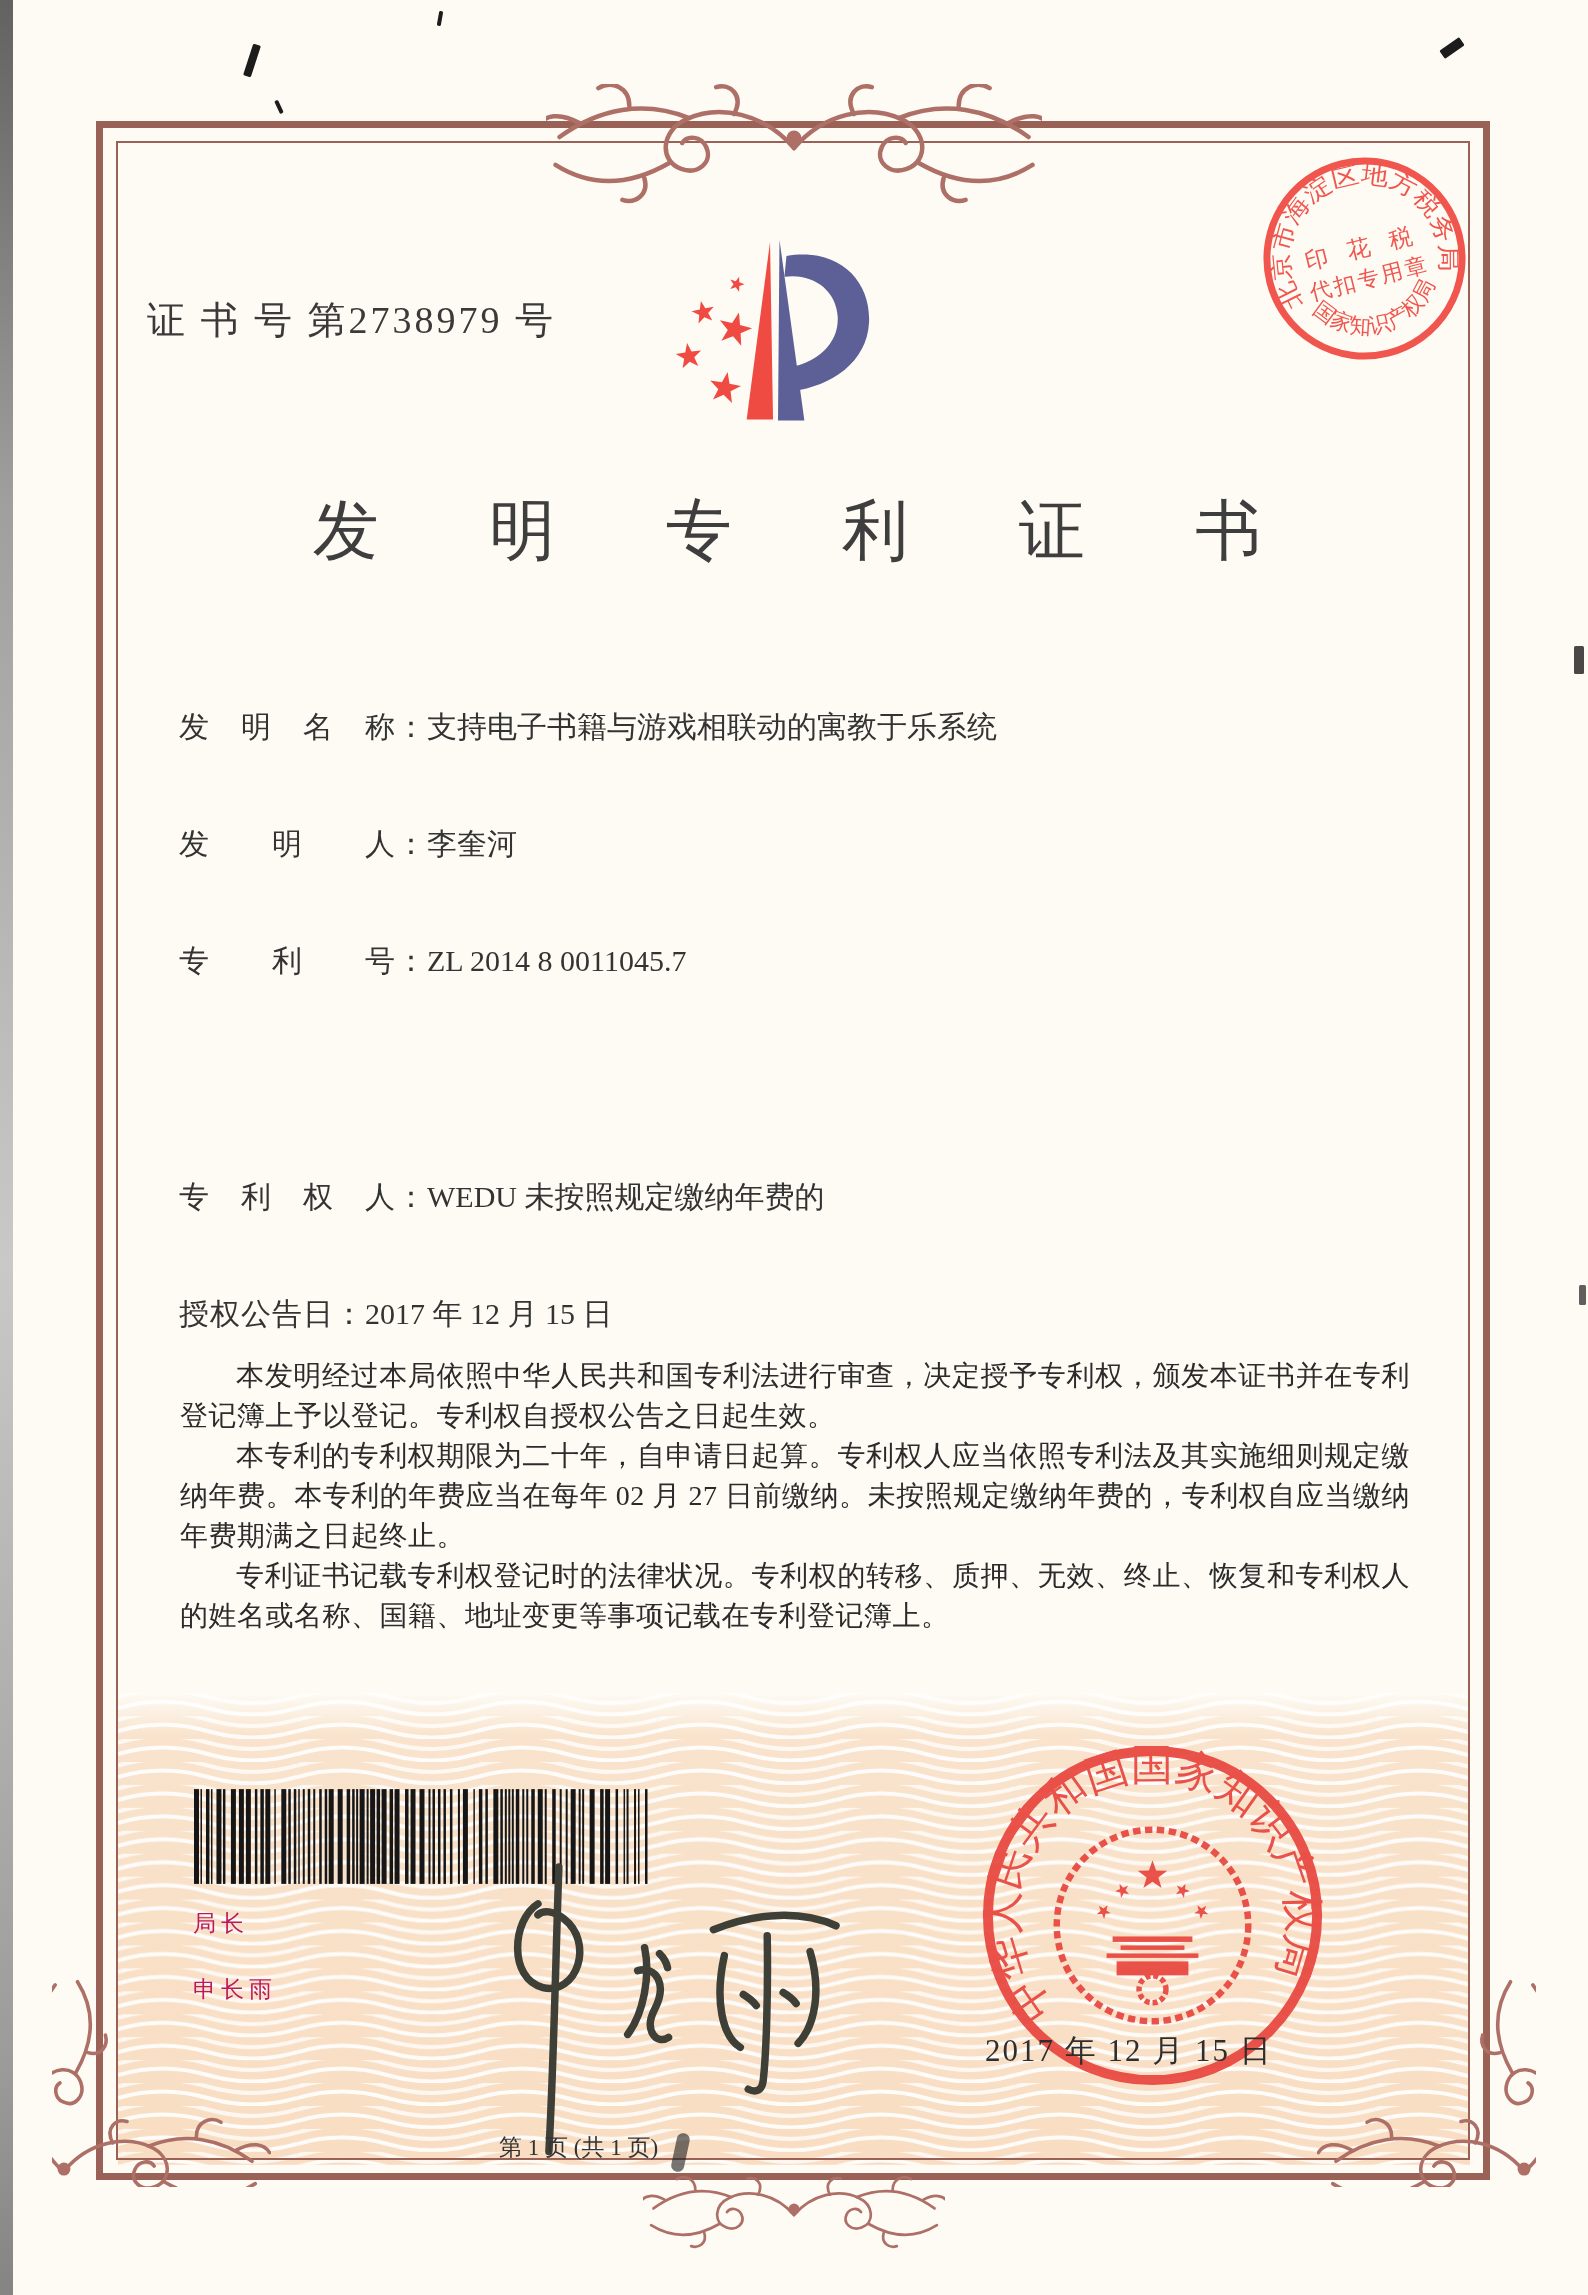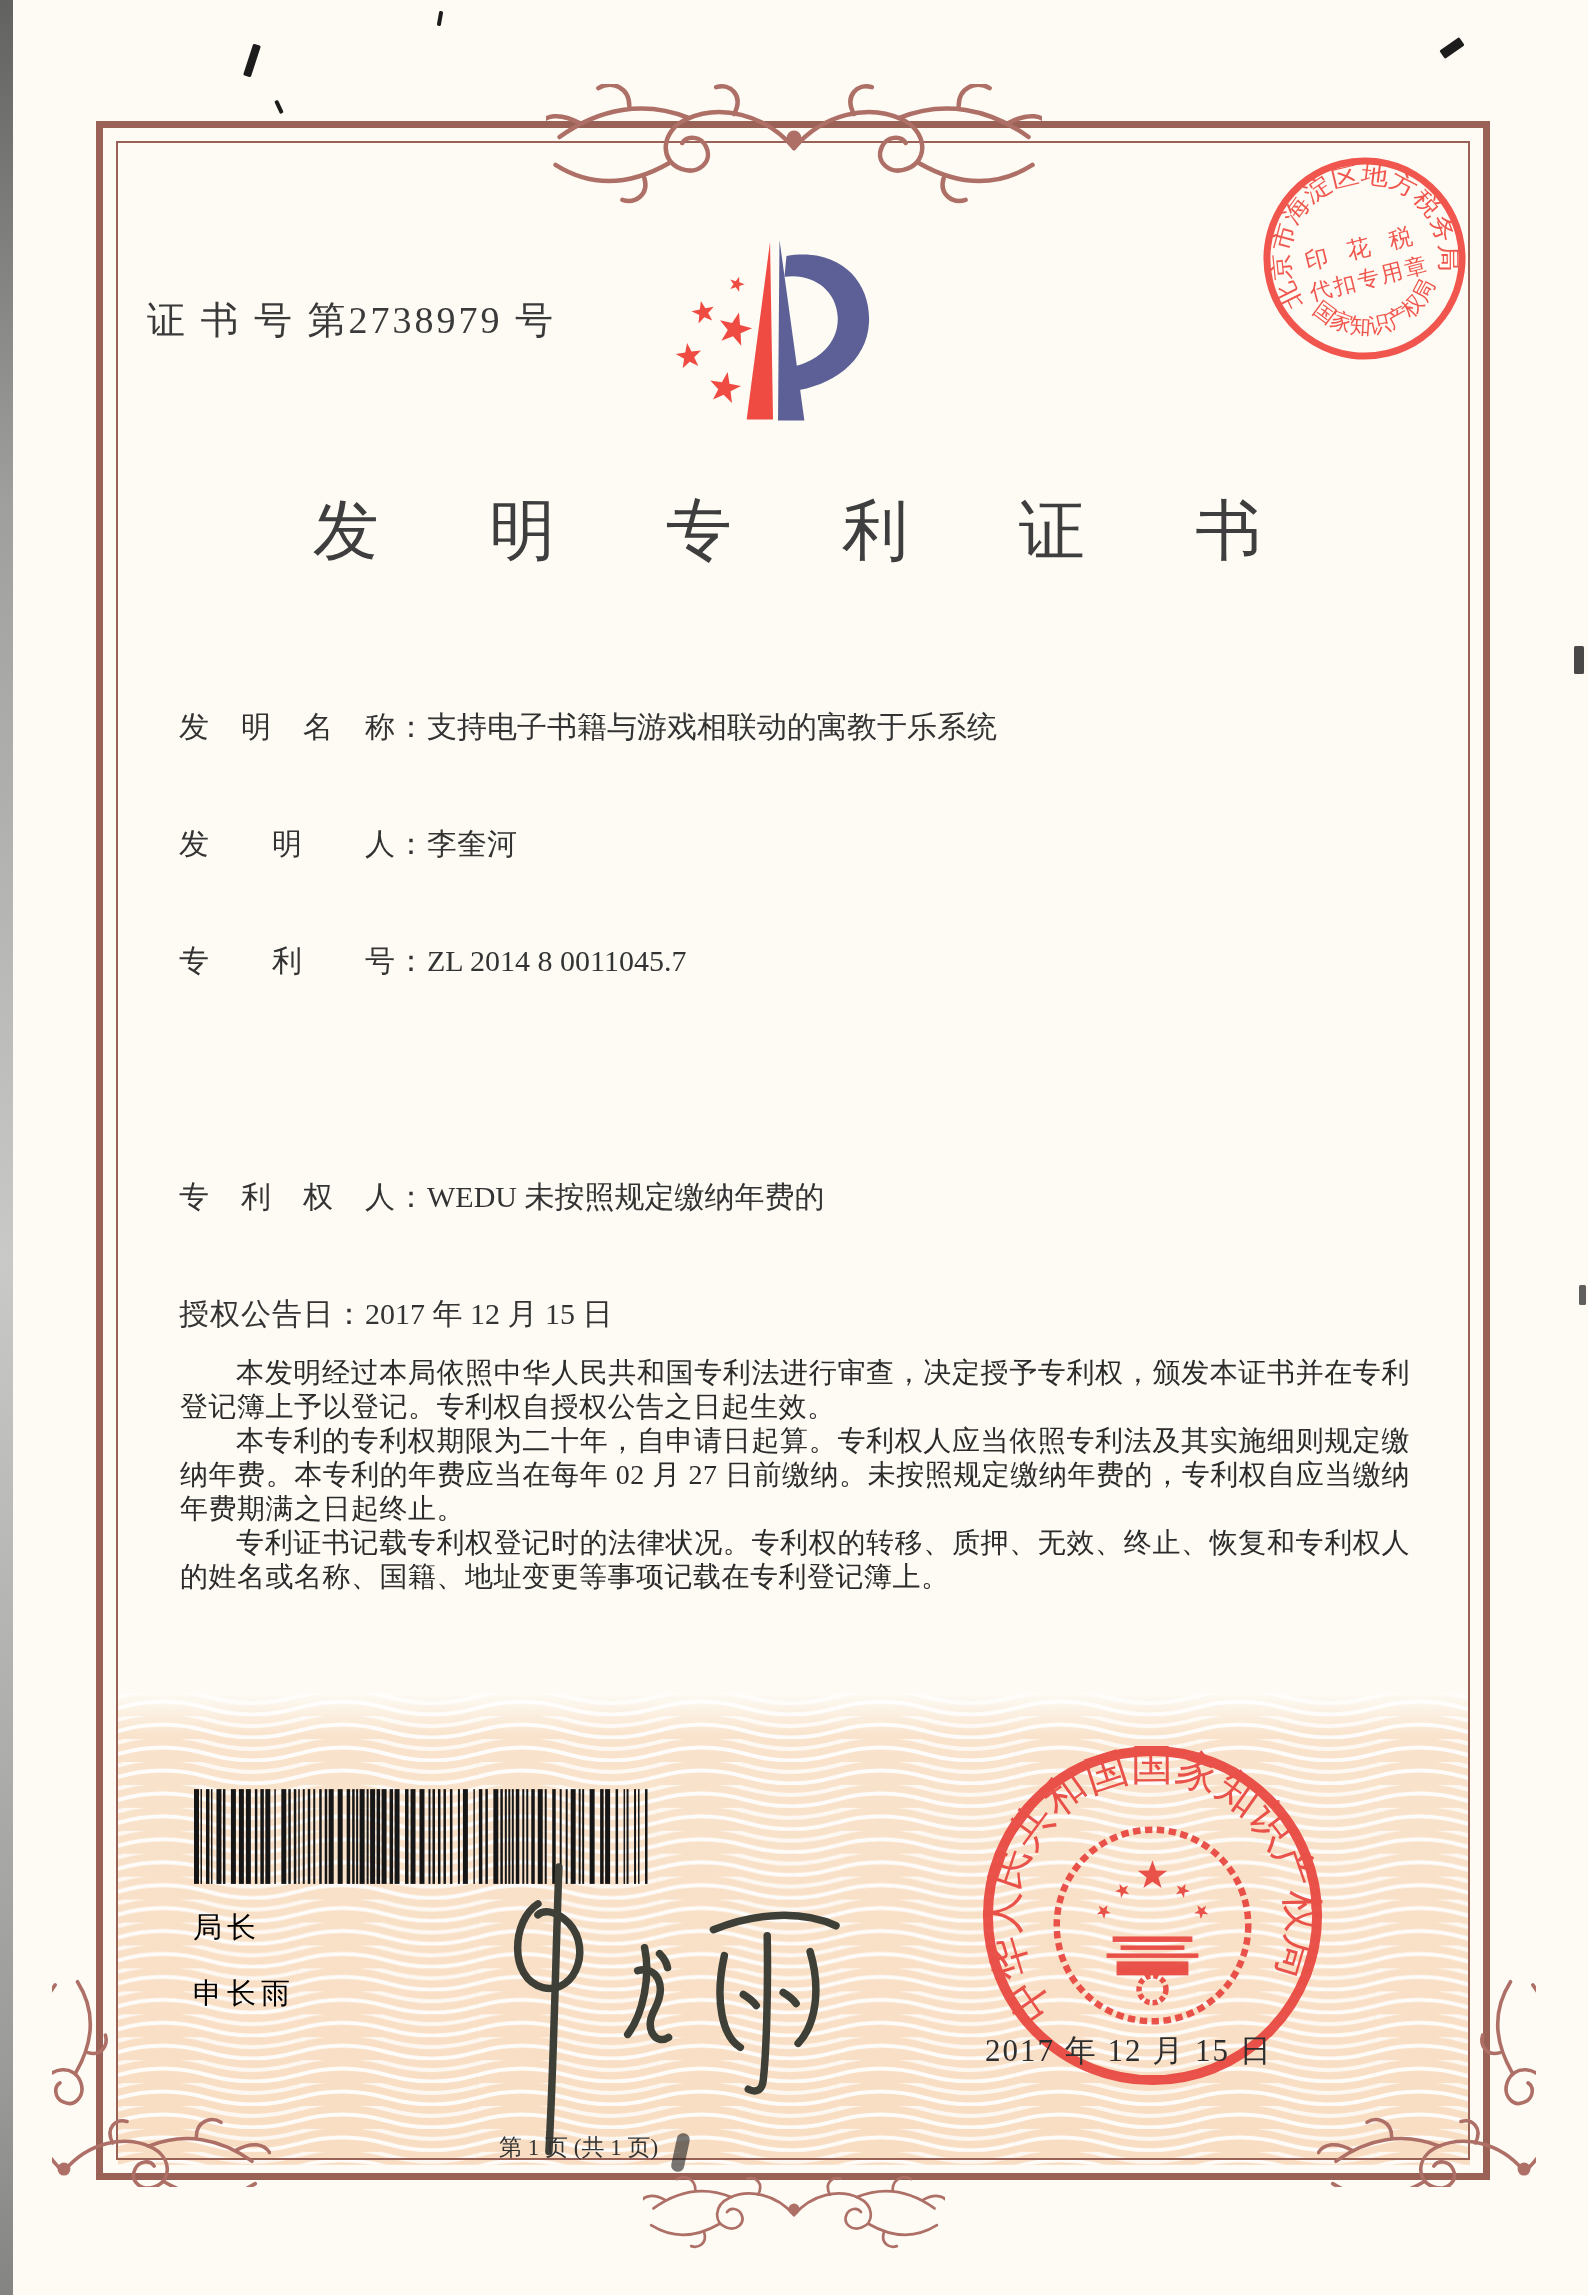--- a/index.html
+++ b/index.html
@@ -16,23 +16,23 @@
   .band{position:absolute;left:118px;top:1693px;}
 
   
   .cert-no{position:absolute;left:147px;top:295px;font-size:38px;letter-spacing:3px;color:#3a3a3a;}
   .title{position:absolute;left:97px;top:486px;width:1380px;text-align:center;
     font-size:66px;letter-spacing:47px;padding-left:47px;box-sizing:border-box;
     color:#3e3e3e;font-weight:500;}
   .field{position:absolute;left:179px;width:1256px;font-size:30px;color:#333;white-space:nowrap;}
   .field .lbl{letter-spacing:1px;}
   .paras{position:absolute;left:180px;top:1356px;width:1230px;font-size:28px;
-    line-height:34px;color:#2b2b2b;text-align:justify;letter-spacing:0.5px;}
+    line-height:40px;color:#2b2b2b;text-align:justify;letter-spacing:0.5px;}
   .paras p{margin:0;text-indent:2em;}
-  .director{position:absolute;left:193px;font-size:29px;letter-spacing:5px;color:#000000;}
+  .director{position:absolute;left:193px;font-size:23px;letter-spacing:5px;color:#be185d;}
   .issue-date{position:absolute;left:985px;top:2030px;width:319px;font-size:31px;
     letter-spacing:2px;color:#2e2e2e;}
   .footer{position:absolute;left:499px;top:2132px;width:349px;text-align:left;
     font-size:23px;color:#333;}
 
   
   .scan-strip{position:absolute;left:0;top:0;width:13px;height:2295px;
     background:linear-gradient(#474747,#8f8f8f 22%,#c0c0c0 55%,#8a8a8a 90%,#6f6f6f);opacity:.85;}
   .speck{position:absolute;background:#1c1c1c;border-radius:1.5px;}
 

